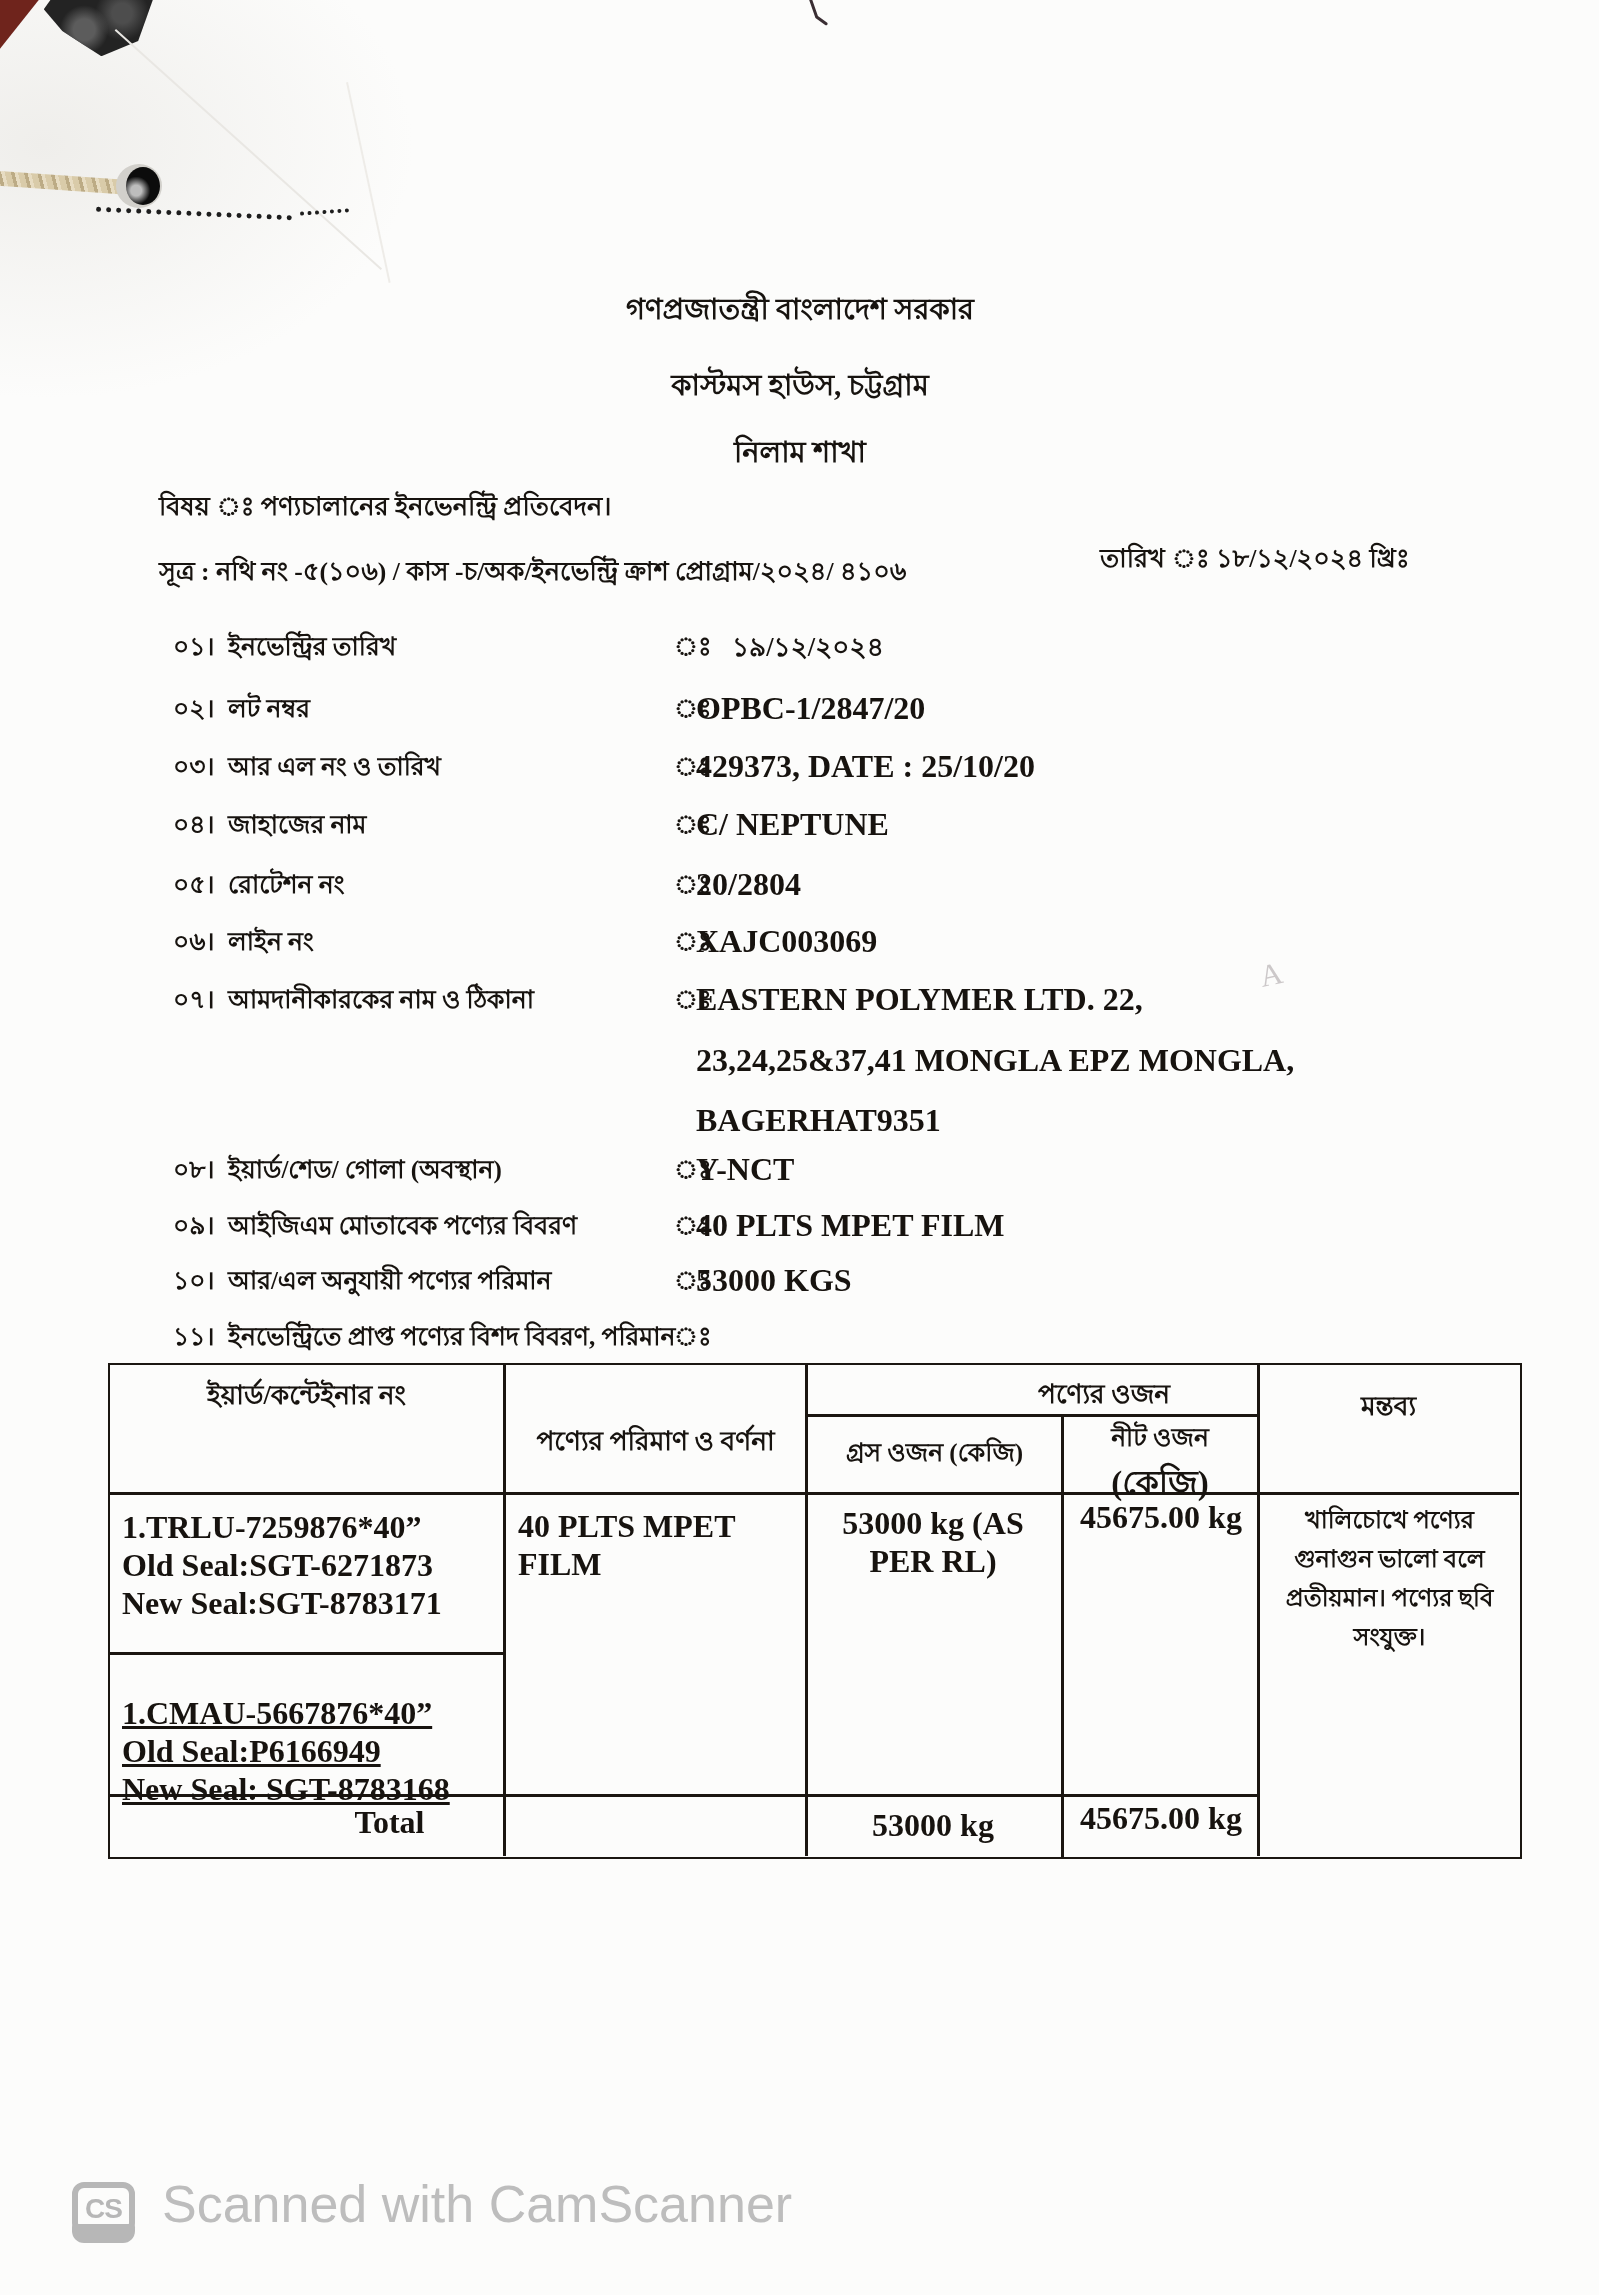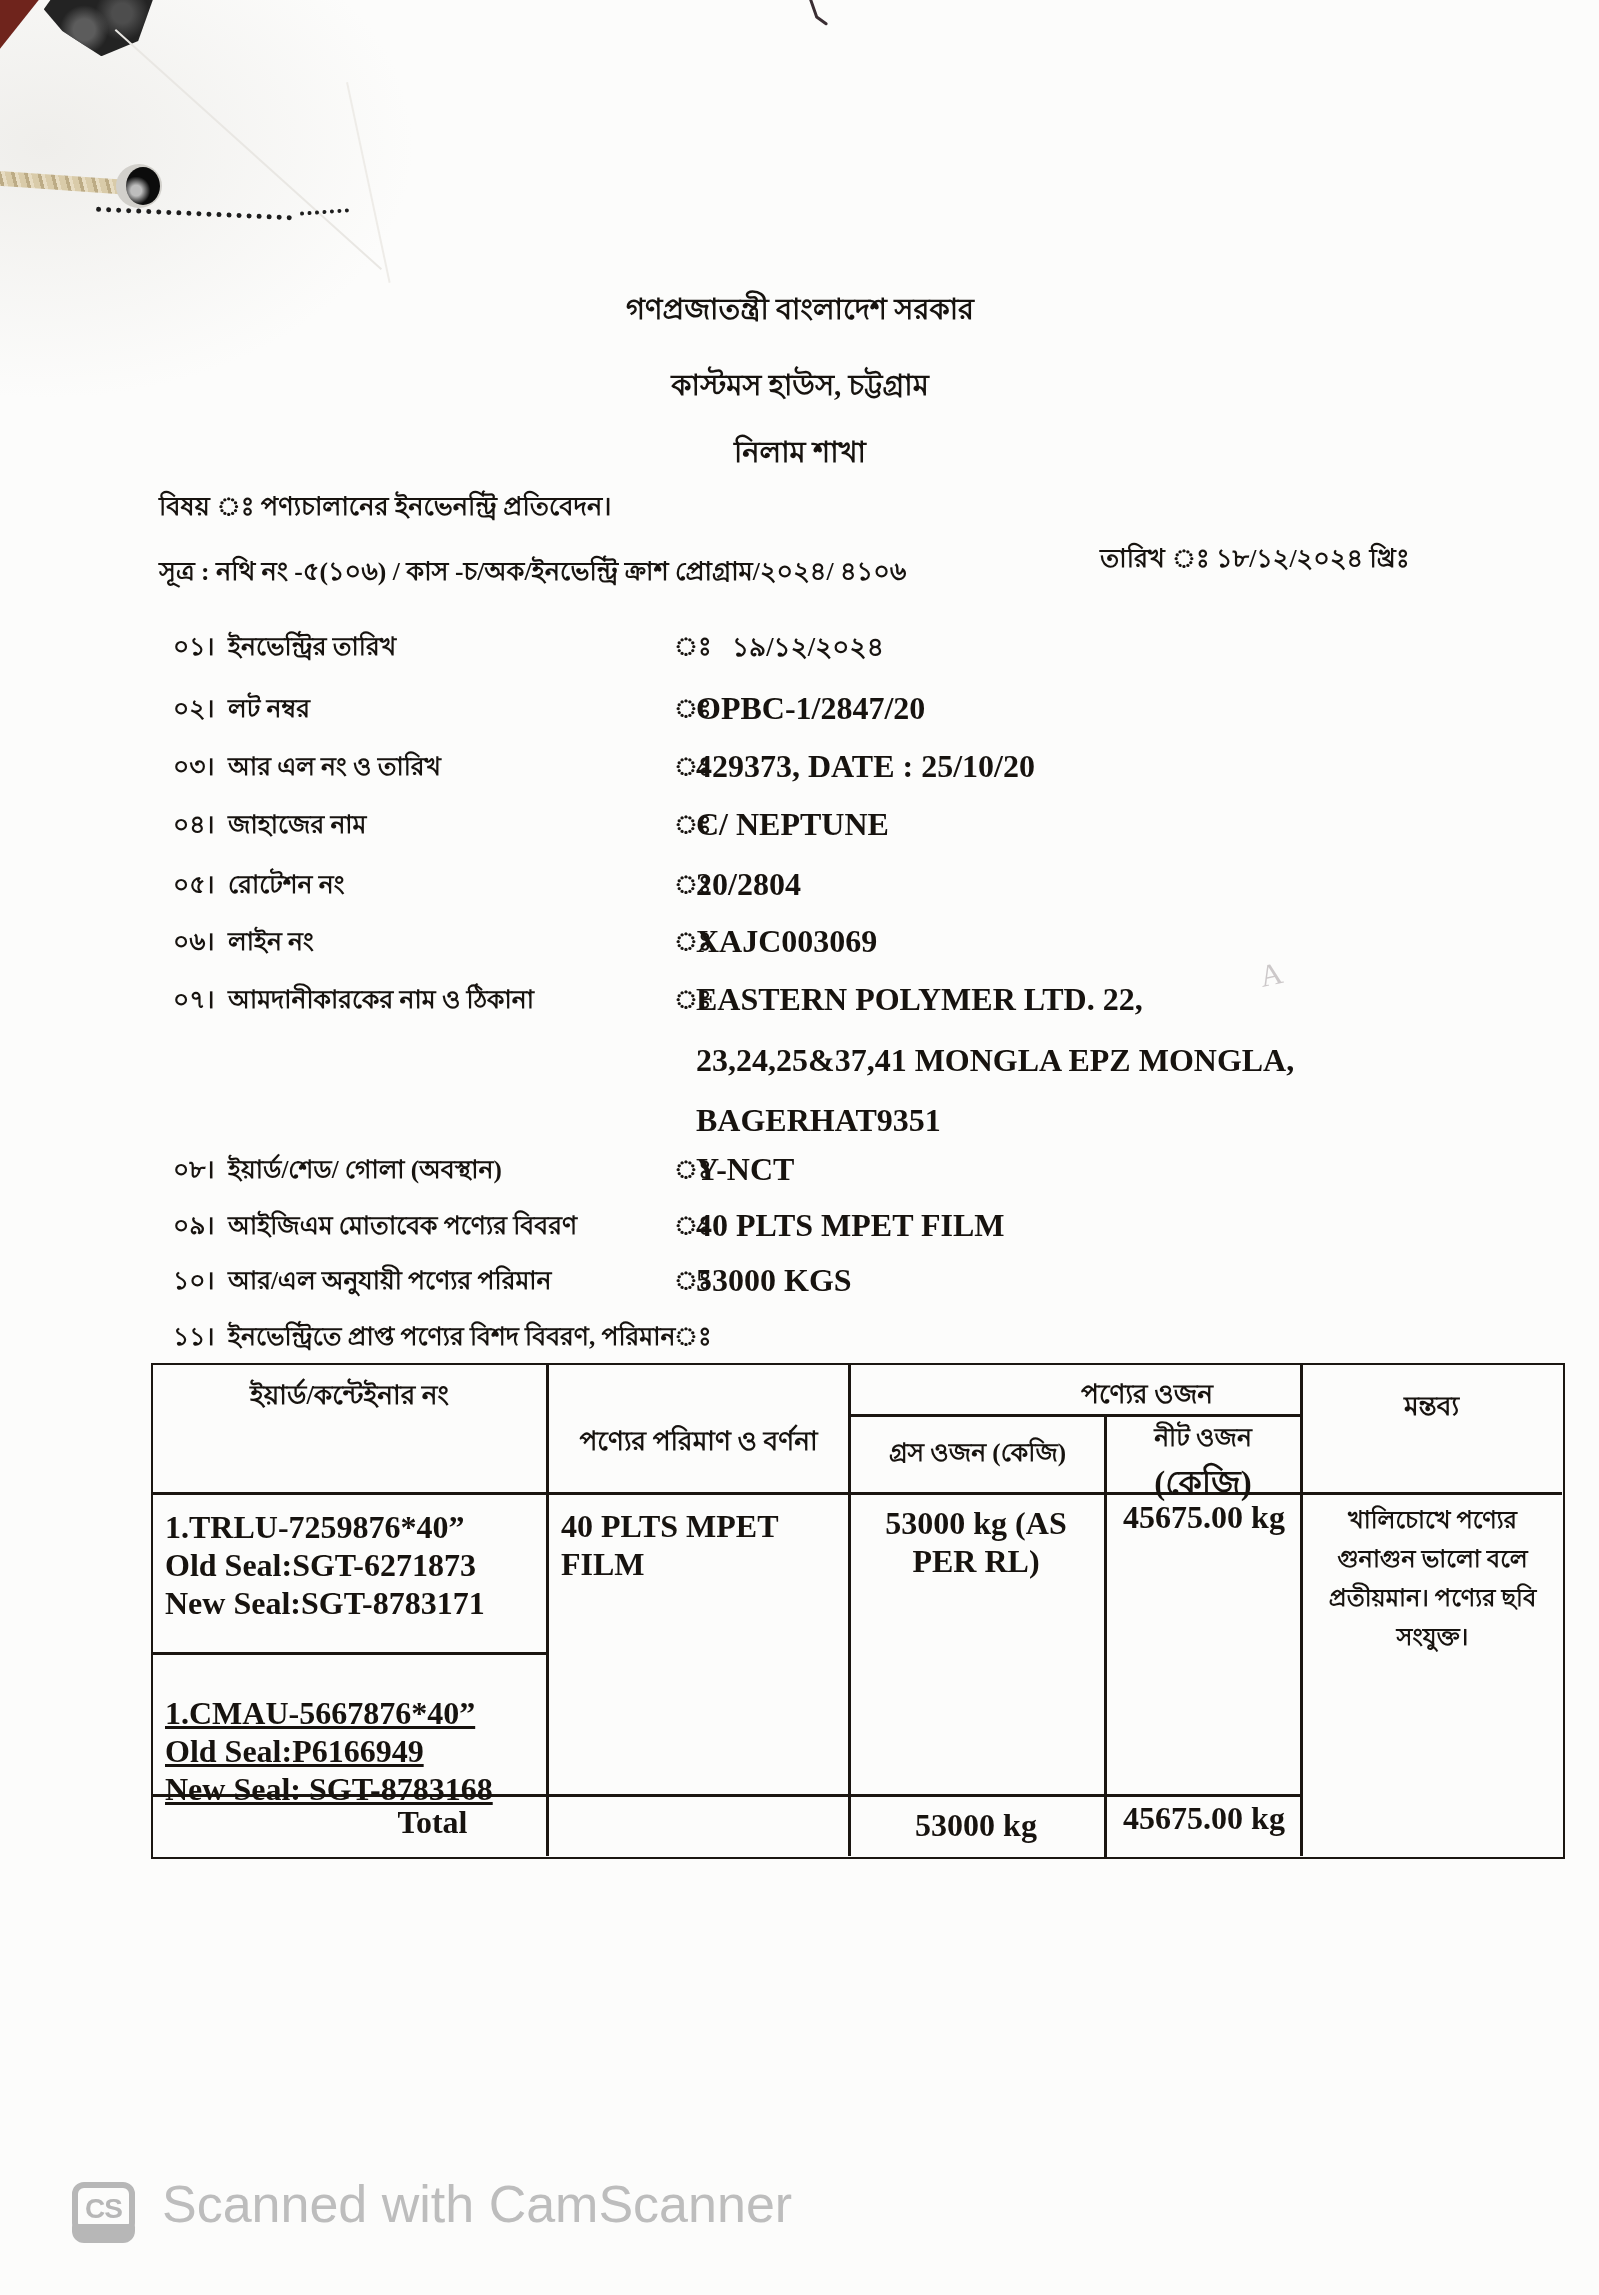--- a/index.html
+++ b/index.html
@@ -17,21 +17,21 @@
   
   .h-line{font-size:29px;}
   .meta{font-size:25.6px;font-weight:700;}
   
   .item-row{position:absolute;left:0;top:0;width:100%;height:38px;}
   .item-label{position:absolute;left:173px;font-size:25px;font-weight:700;white-space:nowrap;}
   .item-label .num{margin-right:13.6px;}
   .item-colon{position:absolute;left:674px;font-size:25.6px;font-weight:700;}
   .item-val{position:absolute;left:696px;font-size:26.4px;font-weight:700;white-space:nowrap;}
   
-  .tbl{left:108px;top:1363px;width:1414px;height:496px;border:2.6px solid #1b1611;box-sizing:border-box;margin-left:43px;}
+  .tbl{left:108px;top:1363px;width:1414px;height:496px;border:2.6px solid #1b1611;box-sizing:border-box;}
   .ln{position:absolute;background:#1b1611;}
   .cell{position:absolute;font-weight:700;}
   .cell.c{text-align:center;}
   .bn-h{font-size:26.4px;}
   .en{font-family:"Liberation Serif",serif;font-weight:700;font-size:32px;line-height:38px;white-space:nowrap;}
   .rem{font-size:24px;line-height:39px;}
   
   .corner-red{left:0;top:0;width:44px;height:53px;background:#6f241c;clip-path:polygon(0 0,88% 0,0 92%);}
   .fragment{left:43px;top:-5.1px;width:109px;height:61px;transform:rotate(3deg);
     background:

